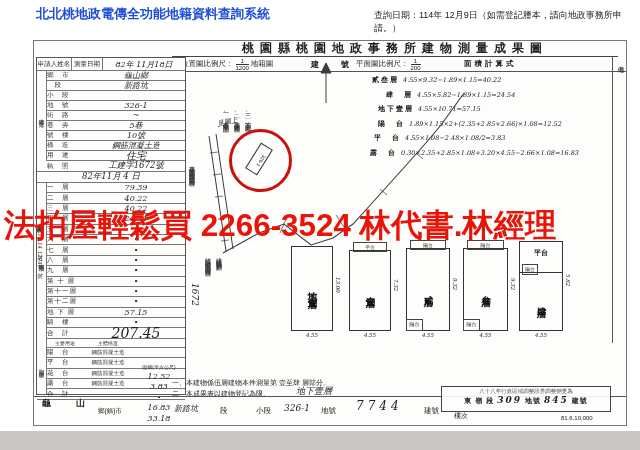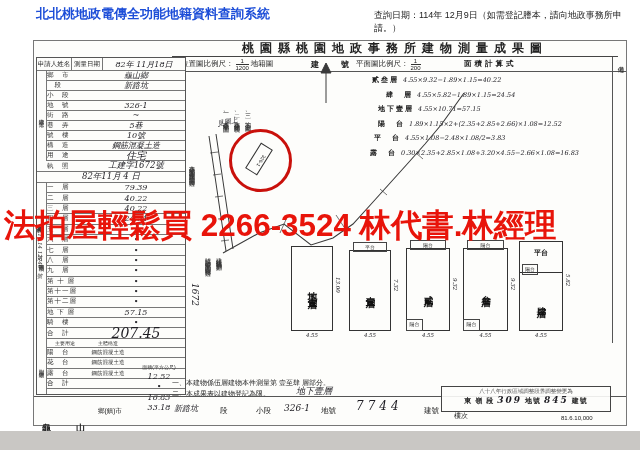--- a/index.html
+++ b/index.html
@@ -244,20 +244,25 @@
         <span class="a2">主體構造</span>
         <span class="a3">面積(平方公尺)</span>
       </div>
       <div id="annex-rows">
           <div class="arow">
             <span class="a1">陽　台</span>
             <span class="a2">鋼筋混凝土造</span>
             <span class="a3 hand">12.52</span>
           </div>
           <div class="arow">
+            <span class="a1">平　台</span>
+            <span class="a2">鋼筋混凝土造</span>
+            <span class="a3 hand">3.83</span>
+          </div>
+          <div class="arow">
             <span class="a1">花　台</span>
             <span class="a2">鋼筋混凝土造</span>
             <span class="a3 hand">•</span>
           </div>
           <div class="arow">
             <span class="a1">露　台</span>
             <span class="a2">鋼筋混凝土造</span>
             <span class="a3 hand">16.83</span>
           </div>
           <div class="arow">
@@ -341,21 +346,21 @@
           <div class="dimb hand" style="top: 90px;">4.55</div>
           <div class="dimr hand" style="right: -9px; top: 32px;">5.82</div>
         </div>
       </div>
 
     <div class="abs note-line" style="left:138px;top:337px">一、本建物係伍層建物本件測量第 壹至肆 層部分。</div>
     <div class="abs note-line" style="left:138px;top:348px">二、本成果表以建物登記為限。</div>
     <div class="abs hand" style="left:262px;top:344px;font-size:9px">地下壹層</div>
 
     <div class="abs bstrip">
-      <span class="abs" style="left:8px;top:25px;font-size:9px;font-weight:bold;letter-spacing:8px">龜　山</span>
+      <span class="abs" style="left:8px;top:0;font-size:9px;font-weight:bold;letter-spacing:8px">龜　山</span>
       <span class="abs" style="left:64px;top:10px;font-size:6.5px">鄉(鎮)市</span>
       <span class="abs hand" style="left:140px;top:6px;font-size:8px">新路坑</span>
       <span class="abs" style="left:186px;top:9px;font-size:7.5px">段</span>
       <span class="abs" style="left:222px;top:9px;font-size:7.5px">小段</span>
       <span class="abs hand" style="left:250px;top:6px;font-size:9px">326-1</span>
       <span class="abs" style="left:287px;top:9px;font-size:7.5px">地號</span>
       <span class="abs hand" style="left:322px;top:2px;font-size:12px;letter-spacing:4px">7744</span>
       <span class="abs" style="left:390px;top:9px;font-size:7.5px">建號</span>
       <span class="abs" style="left:420px;top:14px;font-size:7px">樓次</span>
       <span class="abs" style="left:527px;top:18px;font-size:6px">81.6.10,000</span>

